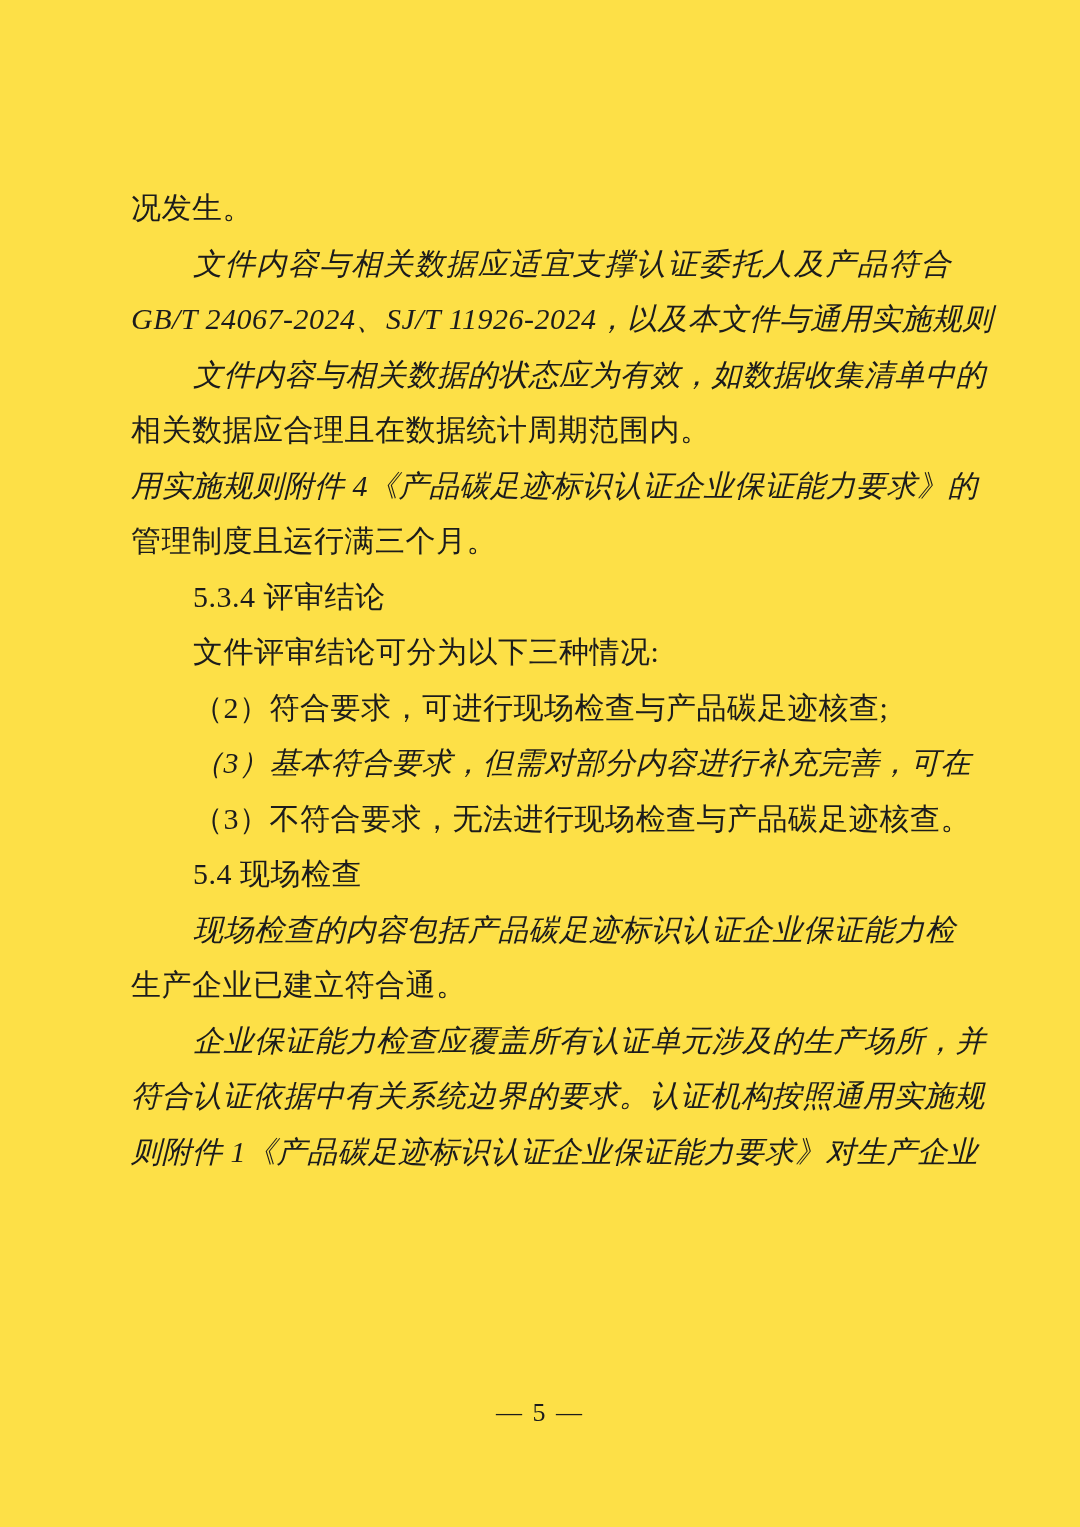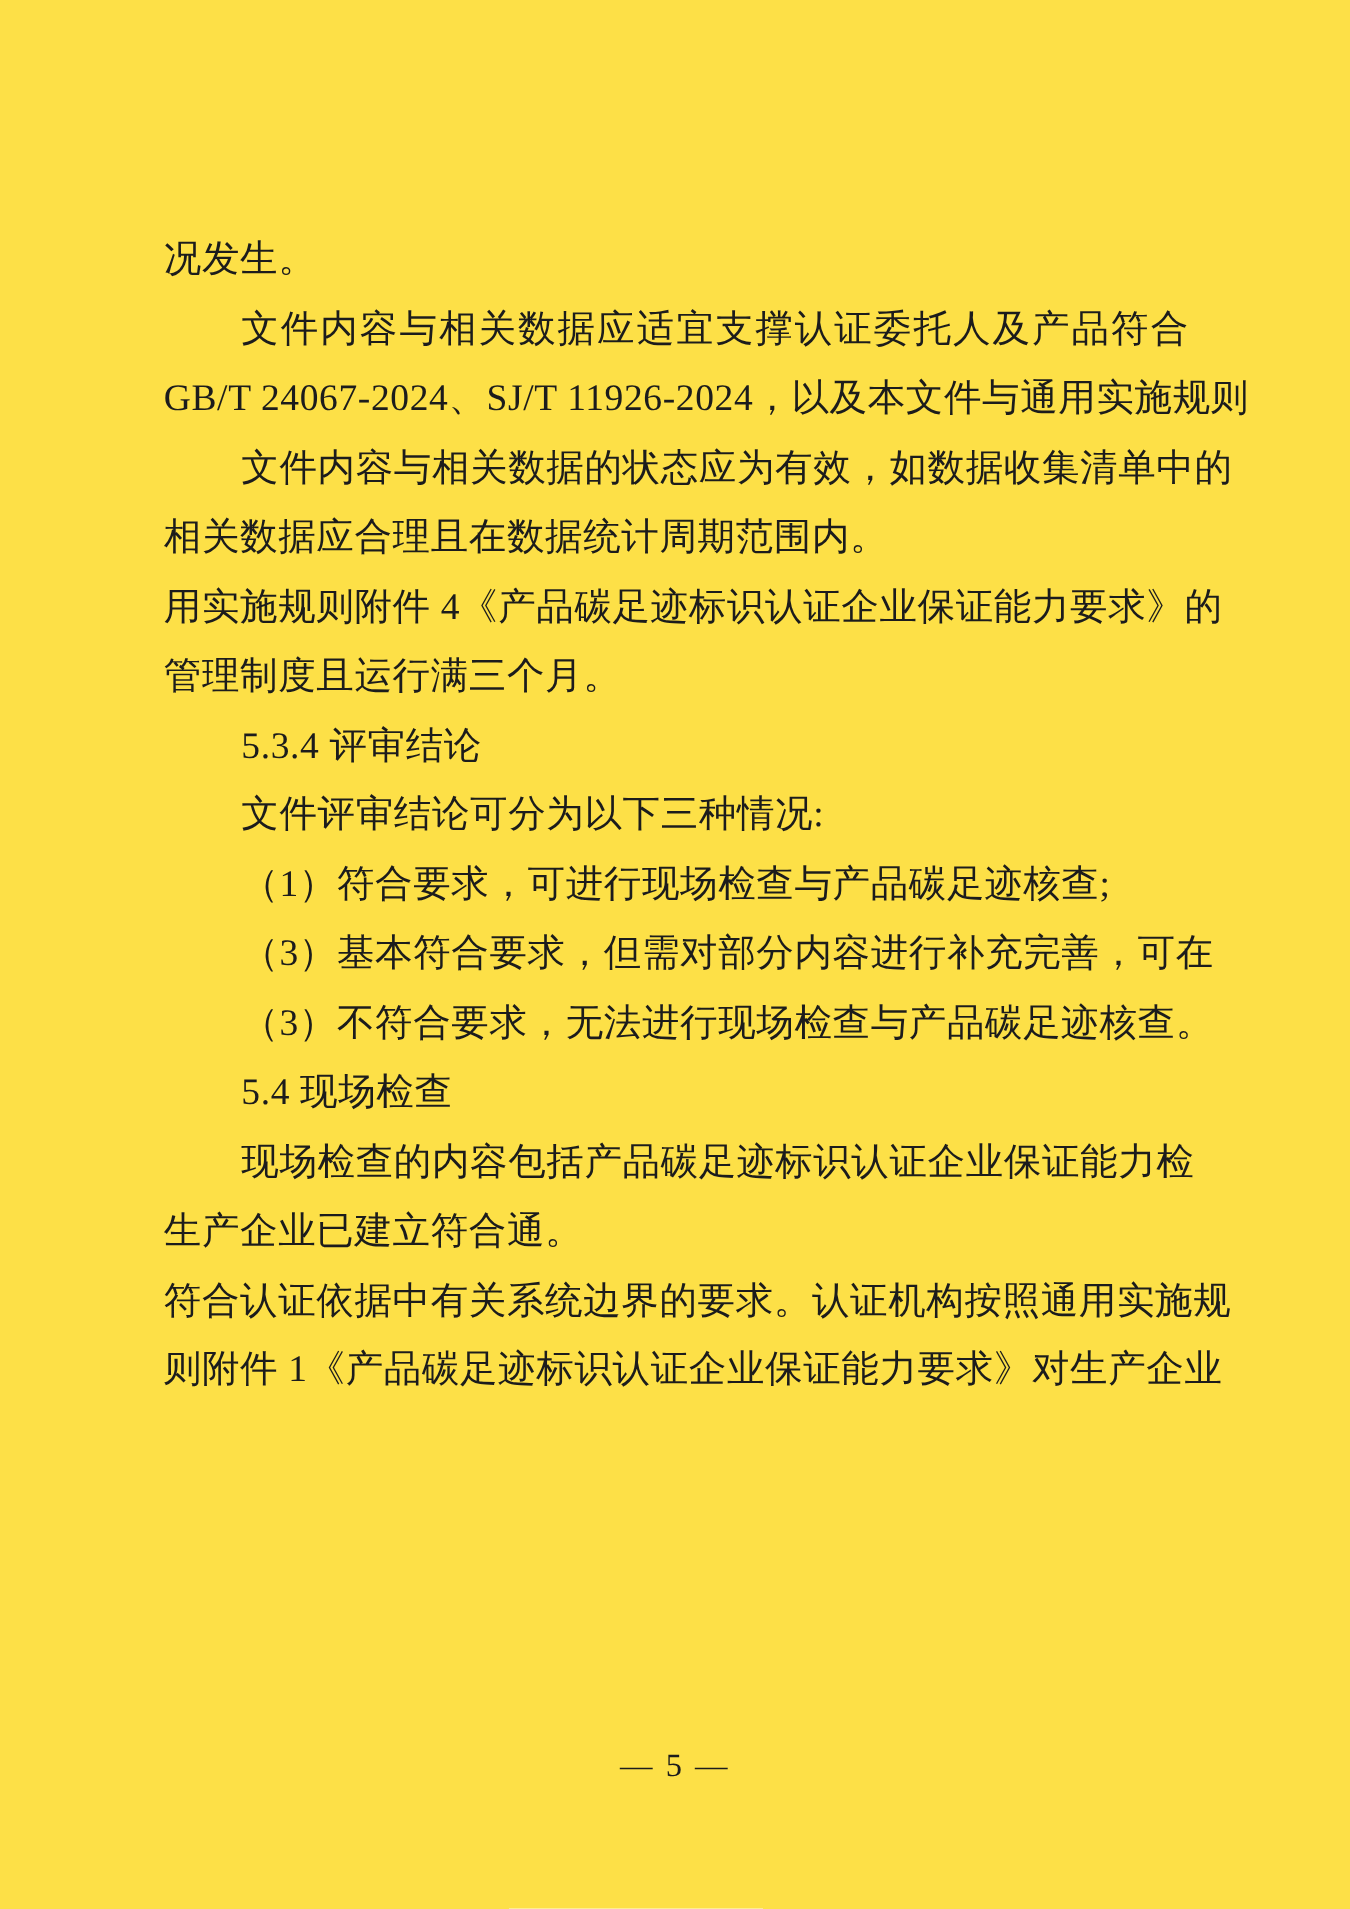--- a/index.html
+++ b/index.html
@@ -30,20 +30,21 @@
     text-align: left;
     letter-spacing: 0.5px;
   }
   .line.indent {
     text-indent: 62px;
   }
   .line.fill {
     text-align: justify;
     text-align-last: justify;
     text-justify: inter-character;
+    font-style: italic;
   }
   .footer {
     position: absolute;
     left: 0;
     top: 1398px;
     width: 100%;
     text-align: center;
     font-size: 26px;
     letter-spacing: 2px;
     color: #1c1c1c;
@@ -56,23 +57,24 @@
   <main class="content">
       <div class="line">况发生。</div>
       <div class="line indent fill">文件内容与相关数据应适宜支撑认证委托人及产品符合</div>
       <div class="line fill">GB/T 24067-2024、SJ/T 11926-2024，以及本文件与通用实施规则</div>
       <div class="line indent fill">文件内容与相关数据的状态应为有效，如数据收集清单中的</div>
       <div class="line">相关数据应合理且在数据统计周期范围内。</div>
       <div class="line fill">用实施规则附件 4《产品碳足迹标识认证企业保证能力要求》的</div>
       <div class="line">管理制度且运行满三个月。</div>
       <div class="line indent">5.3.4 评审结论</div>
       <div class="line indent">文件评审结论可分为以下三种情况:</div>
-      <div class="line indent">（1）符合要求，可进行现场检查与产品碳足迹核查;</div>
+      <div class="line indent">（2）符合要求，可进行现场检查与产品碳足迹核查;</div>
       <div class="line indent fill">（3）基本符合要求，但需对部分内容进行补充完善，可在</div>
       <div class="line indent">（3）不符合要求，无法进行现场检查与产品碳足迹核查。</div>
       <div class="line indent">5.4 现场检查</div>
       <div class="line indent fill">现场检查的内容包括产品碳足迹标识认证企业保证能力检</div>
       <div class="line">生产企业已建立符合通。</div>
+      <div class="line indent fill">企业保证能力检查应覆盖所有认证单元涉及的生产场所，并</div>
       <div class="line fill">符合认证依据中有关系统边界的要求。认证机构按照通用实施规</div>
       <div class="line fill">则附件 1《产品碳足迹标识认证企业保证能力要求》对生产企业</div>
     </main>
   <div class="footer">— 5 —</div>
 </div>
 
 </body></html>

